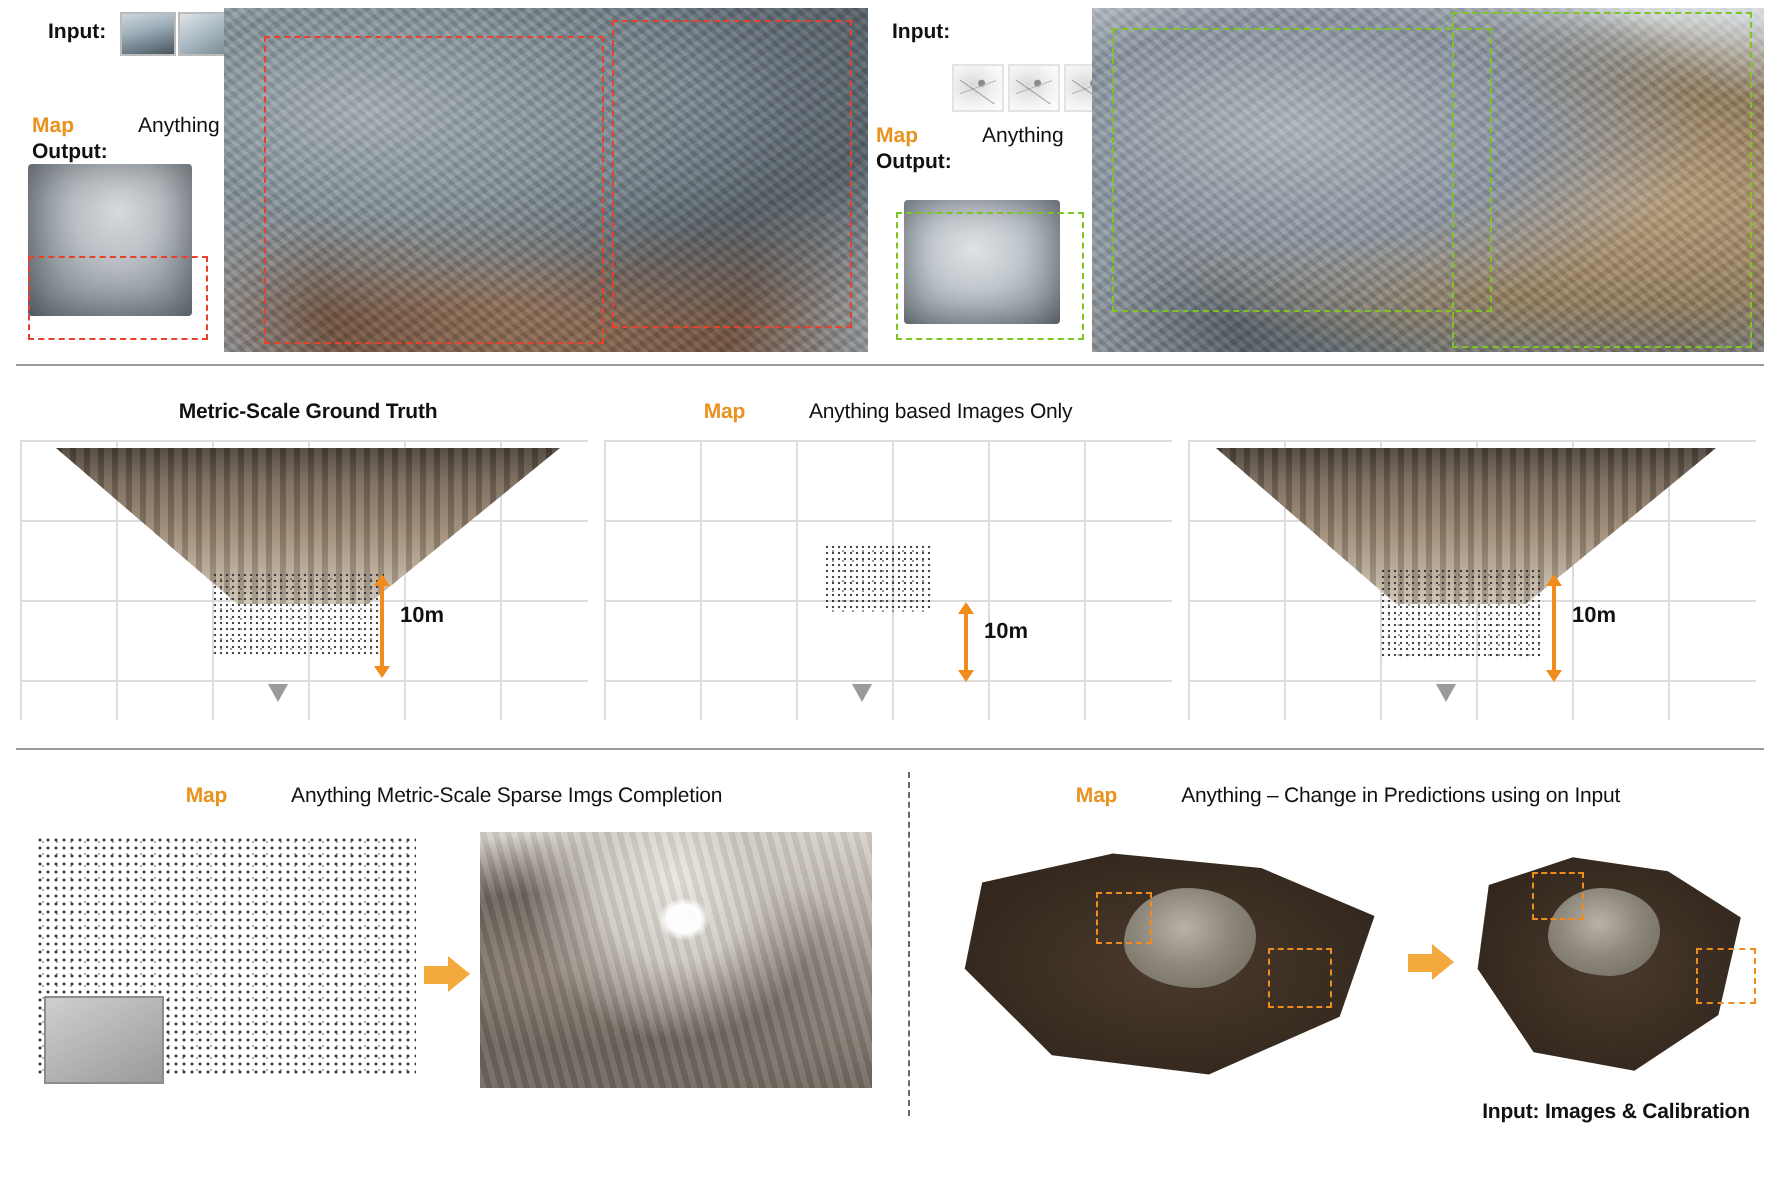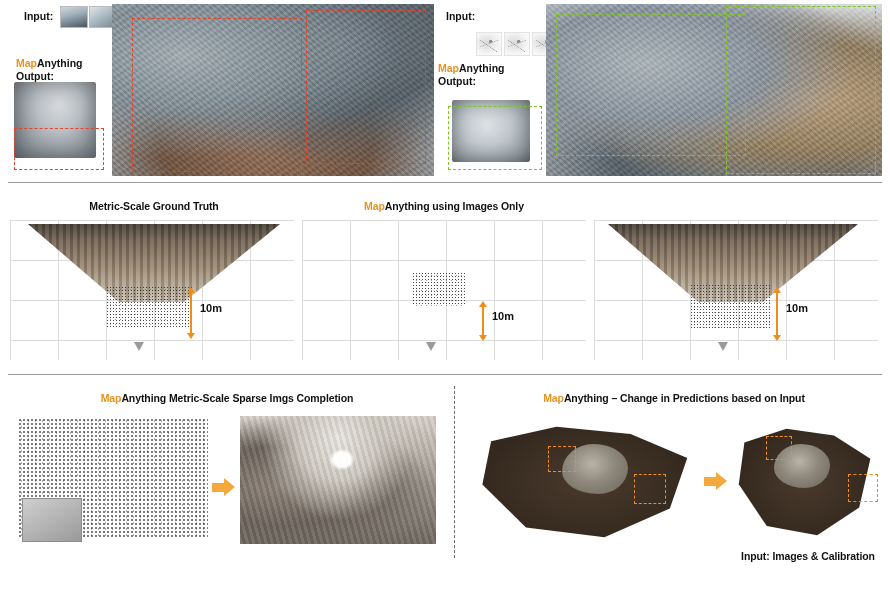--- a/index.html
+++ b/index.html
@@ -17,21 +17,21 @@
   }
   .figure {
     position: relative;
     width: 728px;
     height: 593px;
     box-sizing: border-box;
   }
 
   
   .brand-map { color: #E8921F; font-weight: bold; }
-  .brand-rest { color: #111; font-weight: bold; }
+  .brand-rest { color: #111; font-weight: normal; margin-left: 32px; }
   .caption {
     font-size: 10.5px;
     font-weight: bold;
     text-align: center;
     color: #111;
     letter-spacing: -0.1px;
   }
   .divider-h {
     position: absolute;
     left: 8px;
@@ -301,21 +301,21 @@
     <div class="overlay-box dashed-green" style="left:726px; top:6px; width:148px; height:166px;"></div>
 
     <div class="divider-h" style="top:182px;"></div>
   </div>
 
   <div id="row2">
 
     <div class="caption" style="position:absolute; left:10px; top:14px; width:288px;">Metric-Scale Ground Truth</div>
 
     <div class="caption" style="position:absolute; left:300px; top:14px; width:288px;">
-      <span class="brand-map">Map</span><span class="brand-rest">Anything using Images Only</span>
+      <span class="brand-map">Map</span><span class="brand-rest">Anything based Images Only</span>
     </div>
 
 
     <div class="grid-panel" style="left:10px; top:34px; width:284px; height:140px;">
       <div class="bldg-gt" style="position:absolute; left:18px; top:4px; width:252px; height:78px;"></div>
       <div class="pointcloud" style="left:96px; top:66px; width:86px; height:42px;"></div>
       <div class="tripod" style="left:124px; top:122px;"></div>
       <div style="position:absolute; left:180px; top:72px; height:42px;">
         <div class="arrow-line" style="height:42px;"></div>
         <div class="arrow-head-up"></div>
@@ -363,21 +363,21 @@
     <div class="big-arrow" style="left:212px; top:98px;">
       <div class="shaft"></div>
         <div class="head"></div>
     </div>
 
     <div class="indoor-recon" style="left:240px; top:36px; width:196px; height:128px;"></div>
 
     <div class="divider-v-dashed" style="left:454px; top:6px; height:172px;"></div>
 
     <div class="caption" style="position:absolute; left:468px; top:12px; width:412px;">
-      <span class="brand-map">Map</span><span class="brand-rest">Anything – Change in Predictions based on Input</span>
+      <span class="brand-map">Map</span><span class="brand-rest">Anything – Change in Predictions using on Input</span>
     </div>
 
     <div class="dark-mesh" style="left:478px; top:42px; width:218px; height:120px;"></div>
     <div class="animal" style="left:562px; top:64px; width:66px; height:50px;"></div>
     <div class="dashed-hl" style="left:548px; top:66px; width:26px; height:24px;"></div>
     <div class="dashed-hl" style="left:634px; top:94px; width:30px; height:28px;"></div>
 
     <div class="big-arrow" style="left:704px; top:92px;">
       <div class="shaft"></div>
         <div class="head"></div>

